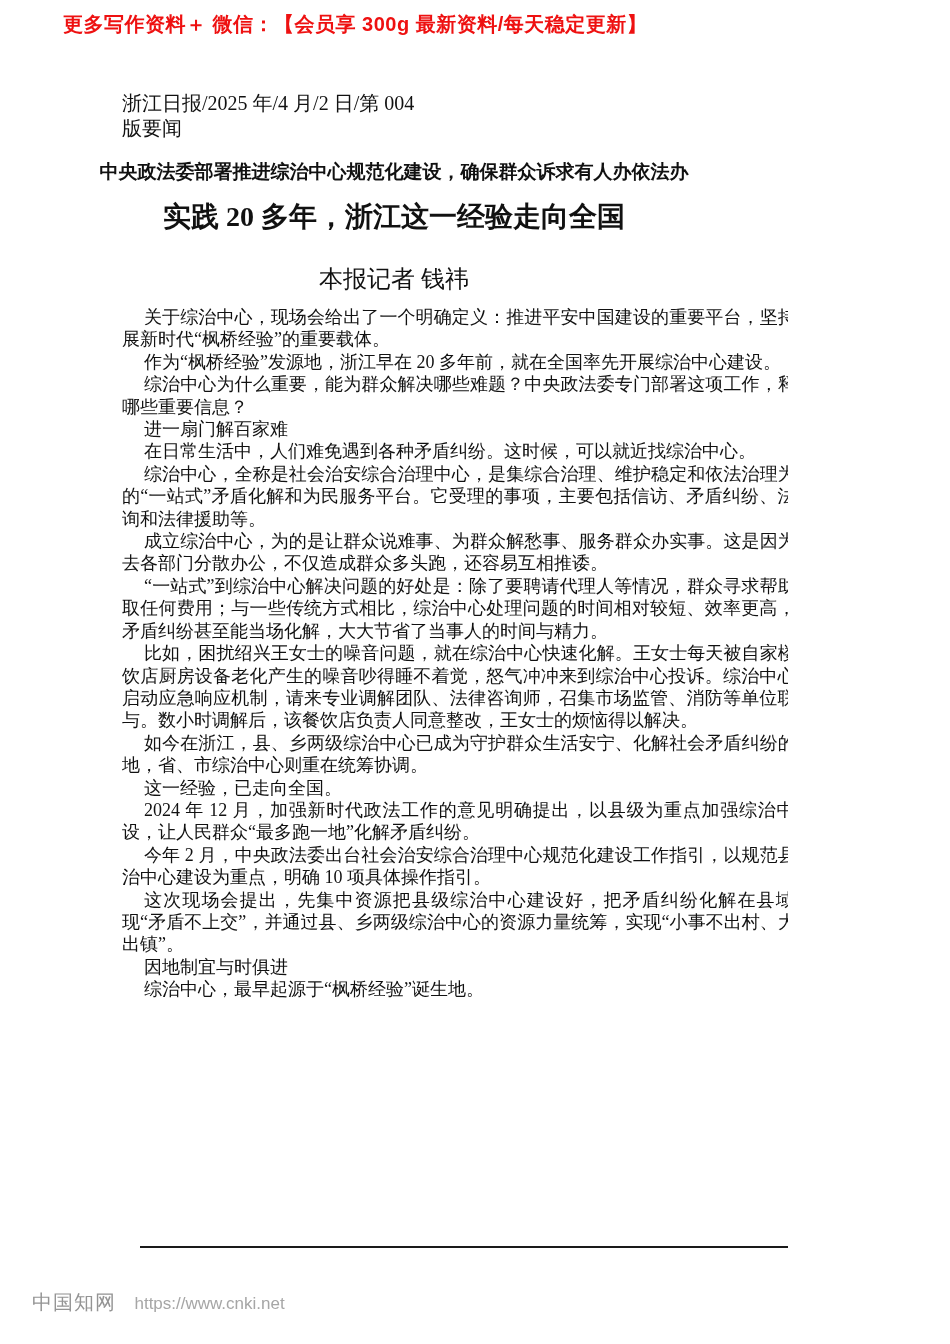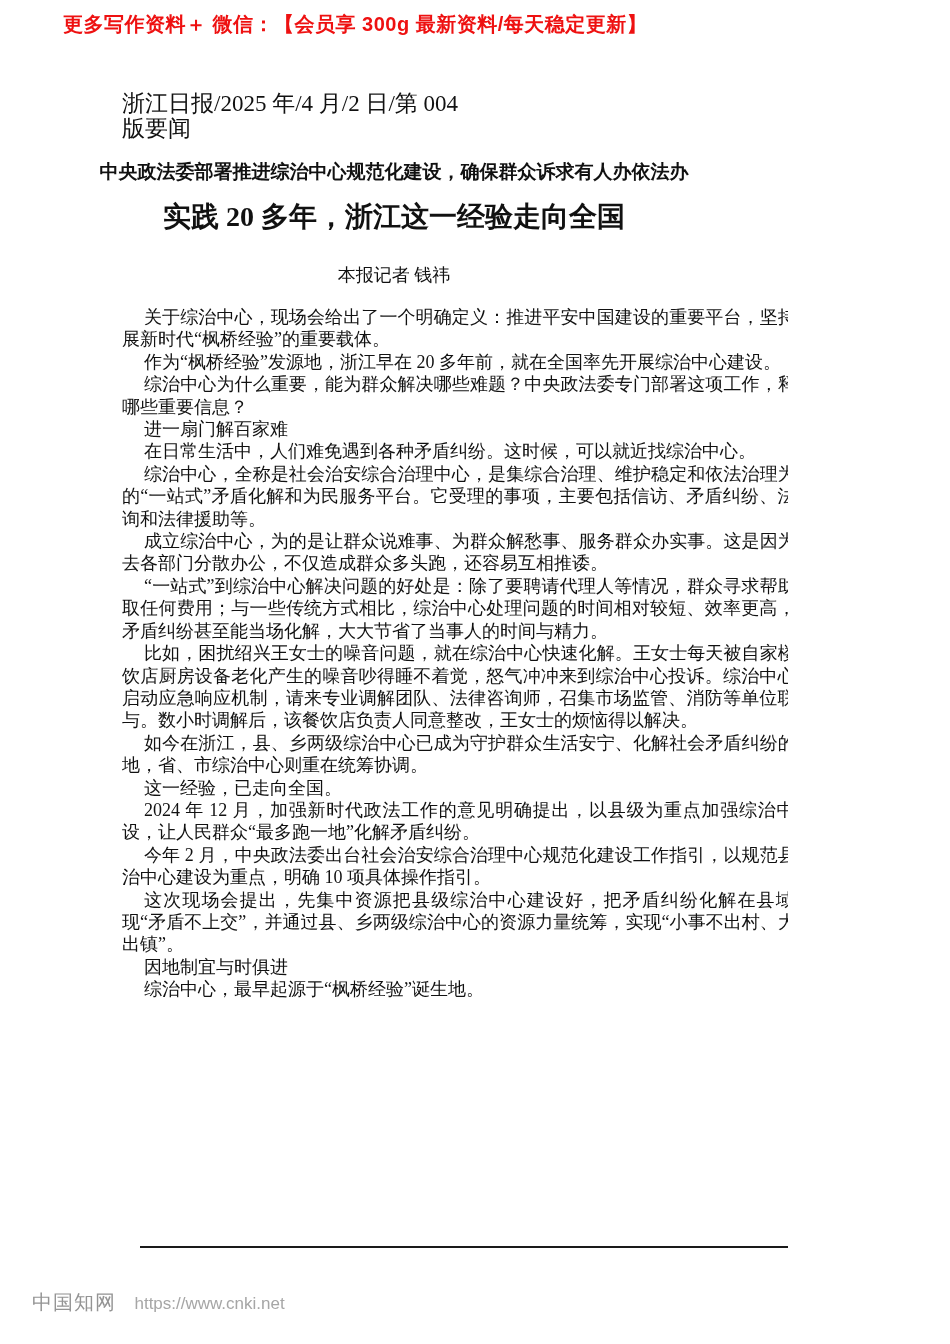--- a/index.html
+++ b/index.html
@@ -16,32 +16,32 @@
     font-family:"Liberation Serif","DejaVu Serif",serif;
   }
   .promo-banner{
     position:absolute;left:63px;top:11px;
     font-family:"Liberation Sans","DejaVu Sans",sans-serif;
     font-weight:bold;font-size:20px;letter-spacing:0.5px;
     color:var(--banner-red);white-space:nowrap;
   }
   .doc-source{
     position:absolute;left:122px;top:91px;
-    font-size:23px;line-height:25px;
+    font-size:20px;line-height:25px;
   }
   .kicker{
     position:absolute;left:0;right:0;top:159px;text-align:center;
     font-weight:bold;font-size:19px;
   }
   .title{
     position:absolute;left:0;right:0;top:198px;text-align:center;
     font-weight:bold;font-size:28px;margin:0;
   }
   .byline{
-    position:absolute;left:0;right:0;top:263px;text-align:center;font-size:18px;
+    position:absolute;left:0;right:0;top:263px;text-align:center;font-size:24px;
   }
   .article-body{
     position:absolute;left:122px;top:306px;width:710px;
     font-size:18px;line-height:22.4px;text-align:justify;
   }
   .para{margin:0;text-indent:22px;}
   .para.gap-before{}
   .page-number{
     position:absolute;top:1144px;left:122px;width:683px;text-align:right;
     font-size:15px;letter-spacing:1px;

